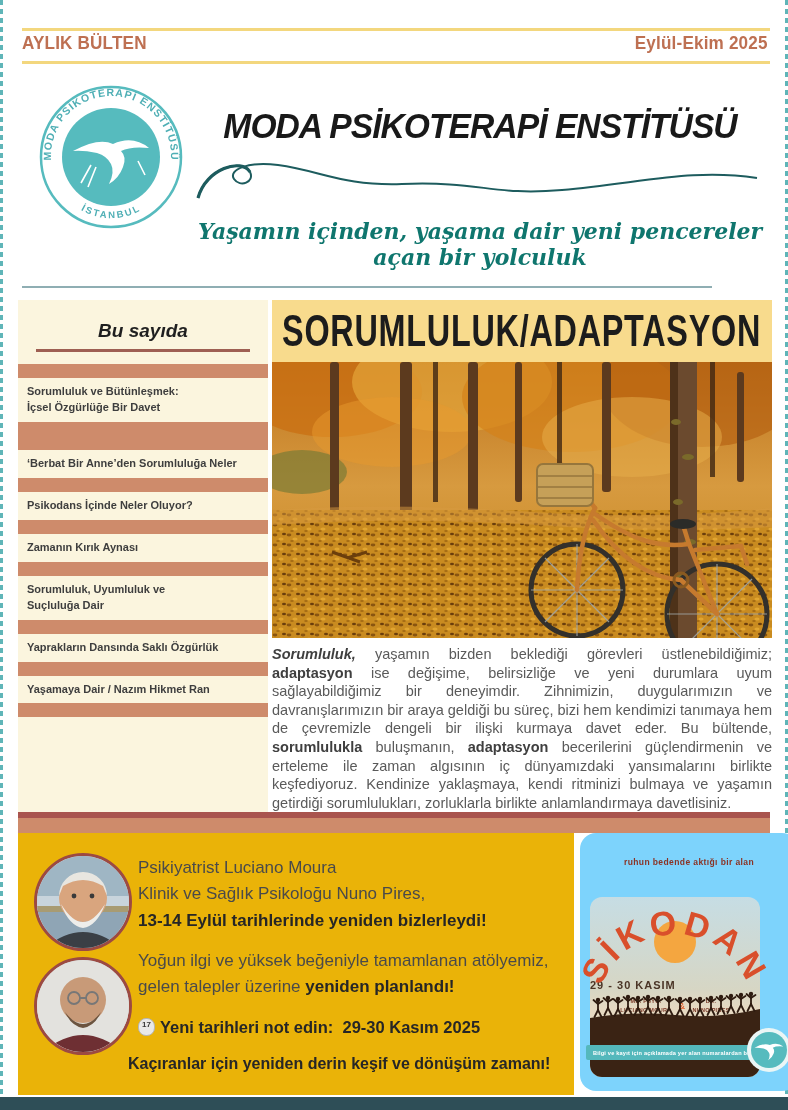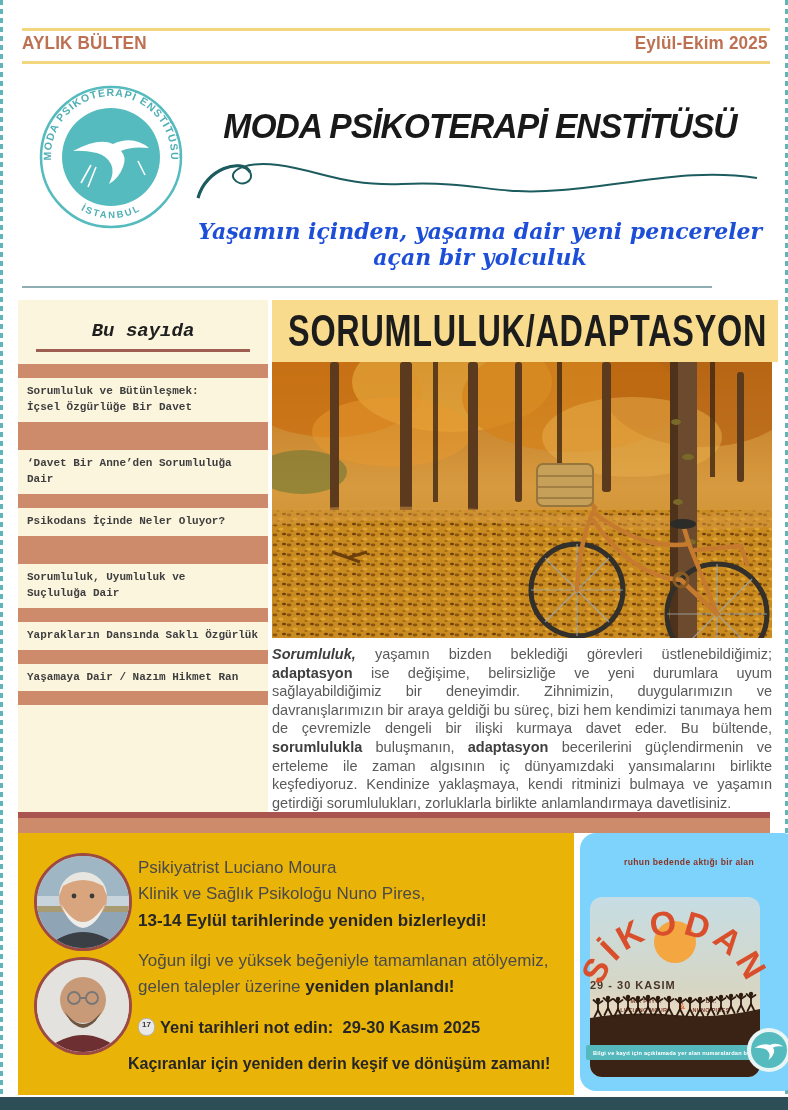--- a/index.html
+++ b/index.html
@@ -16,33 +16,33 @@
   .masthead-label{left:22px;transform:scaleX(.9);transform-origin:left center;}
   .masthead-issue{right:20px;transform:scaleX(.9);transform-origin:right center;}
   
   .logo{position:absolute;left:36px;top:82px;width:150px;height:150px;}
   .org-title{position:absolute;left:185px;top:106px;width:590px;text-align:center;
         font-size:35px;font-weight:bold;font-style:italic;color:#191919;letter-spacing:-1px;
         transform:scaleX(.96);transform-origin:center;white-space:nowrap;}
   .swirl{position:absolute;left:190px;top:156px;width:580px;height:52px;}
   .tagline{position:absolute;left:185px;top:218px;width:590px;text-align:center;
         font-family:"DejaVu Serif",serif;font-style:italic;font-weight:bold;
-        font-size:22px;color:#1d4ed8;}
+        font-size:22px;color:#0f766e;}
   .header-rule{position:absolute;left:22px;top:286px;width:690px;height:2px;background:#8FAEB3;}
   
-  .toc{position:absolute;left:18px;top:300px;width:250px;height:512px;background:#FBF5DE;font-family:Liberation Mono, monospace;}
+  .toc{position:absolute;left:18px;top:300px;width:250px;height:512px;background:#FBF5DE;}
   .toc-title{margin:20px auto 0;text-align:center;font-weight:bold;font-style:italic;
         font-size:19px;color:#1F1F1F;}
   .toc-underline{width:214px;height:3px;background:#9E5F52;margin:7px auto 12px;}
   .toc-stripe{height:14px;background:#CE8B6B;}
   .toc-item{padding:6px 6px 6px 9px;font-size:11px;font-weight:bold;color:#3E3E3E;
         line-height:1.45;white-space:pre-line;cursor:pointer;}
   
   .feature-banner{position:absolute;left:272px;top:300px;width:500px;height:62px;
-        background:#F8DB8D;display:flex;align-items:center;justify-content:center;overflow:hidden;padding-left:6px;}
+        background:#F8DB8D;display:flex;align-items:center;justify-content:center;overflow:hidden;}
   .feature-banner span{font-size:45px;font-weight:bold;letter-spacing:1px;color:#1C1C1C;
         transform:scaleX(.72);white-space:nowrap;}
   .feature-photo{position:absolute;left:272px;top:362px;width:500px;height:276px;}
   .feature-body{position:absolute;left:272px;top:645px;width:500px;font-size:14.5px;
         line-height:18.6px;color:#5A5A5A;text-align:justify;}
   .b{font-weight:bold;color:#3F3F3F;}
   .bi{font-weight:bold;font-style:italic;color:#3F3F3F;}
   
   .sep-maroon{position:absolute;left:18px;top:812px;width:752px;height:6px;background:#A9544E;}
   .sep-salmon{position:absolute;left:18px;top:818px;width:752px;height:15px;background:#CE8B6B;}
@@ -129,24 +129,25 @@
   <div class="header-rule"></div>
 
   <div class="toc">
     <div class="toc-title">Bu sayıda</div>
     <div class="toc-underline"></div>
     <div class="toc-stripe"></div>
     <div class="toc-item">Sorumluluk ve Bütünleşmek:
 İçsel Özgürlüğe Bir Davet</div>
     <div class="toc-stripe"></div>
     <div class="toc-stripe"></div>
-    <div class="toc-item">‘Davet Bir Anne’den Sorumluluğa Dair</div>
+    <div class="toc-item">‘Berbat Bir Anne’den Sorumluluğa Neler</div>
     <div class="toc-stripe"></div>
     <div class="toc-item">Psikodans İçinde Neler Oluyor?</div>
     <div class="toc-stripe"></div>
+    <div class="toc-item">Zamanın Kırık Aynası</div>
     <div class="toc-stripe"></div>
     <div class="toc-item">Sorumluluk, Uyumluluk ve
 Suçluluğa Dair</div>
     <div class="toc-stripe"></div>
     <div class="toc-item">Yaprakların Dansında Saklı Özgürlük</div>
     <div class="toc-stripe"></div>
     <div class="toc-item">Yaşamaya Dair / Nazım Hikmet Ran</div>
     <div class="toc-stripe"></div>
   </div>
 

